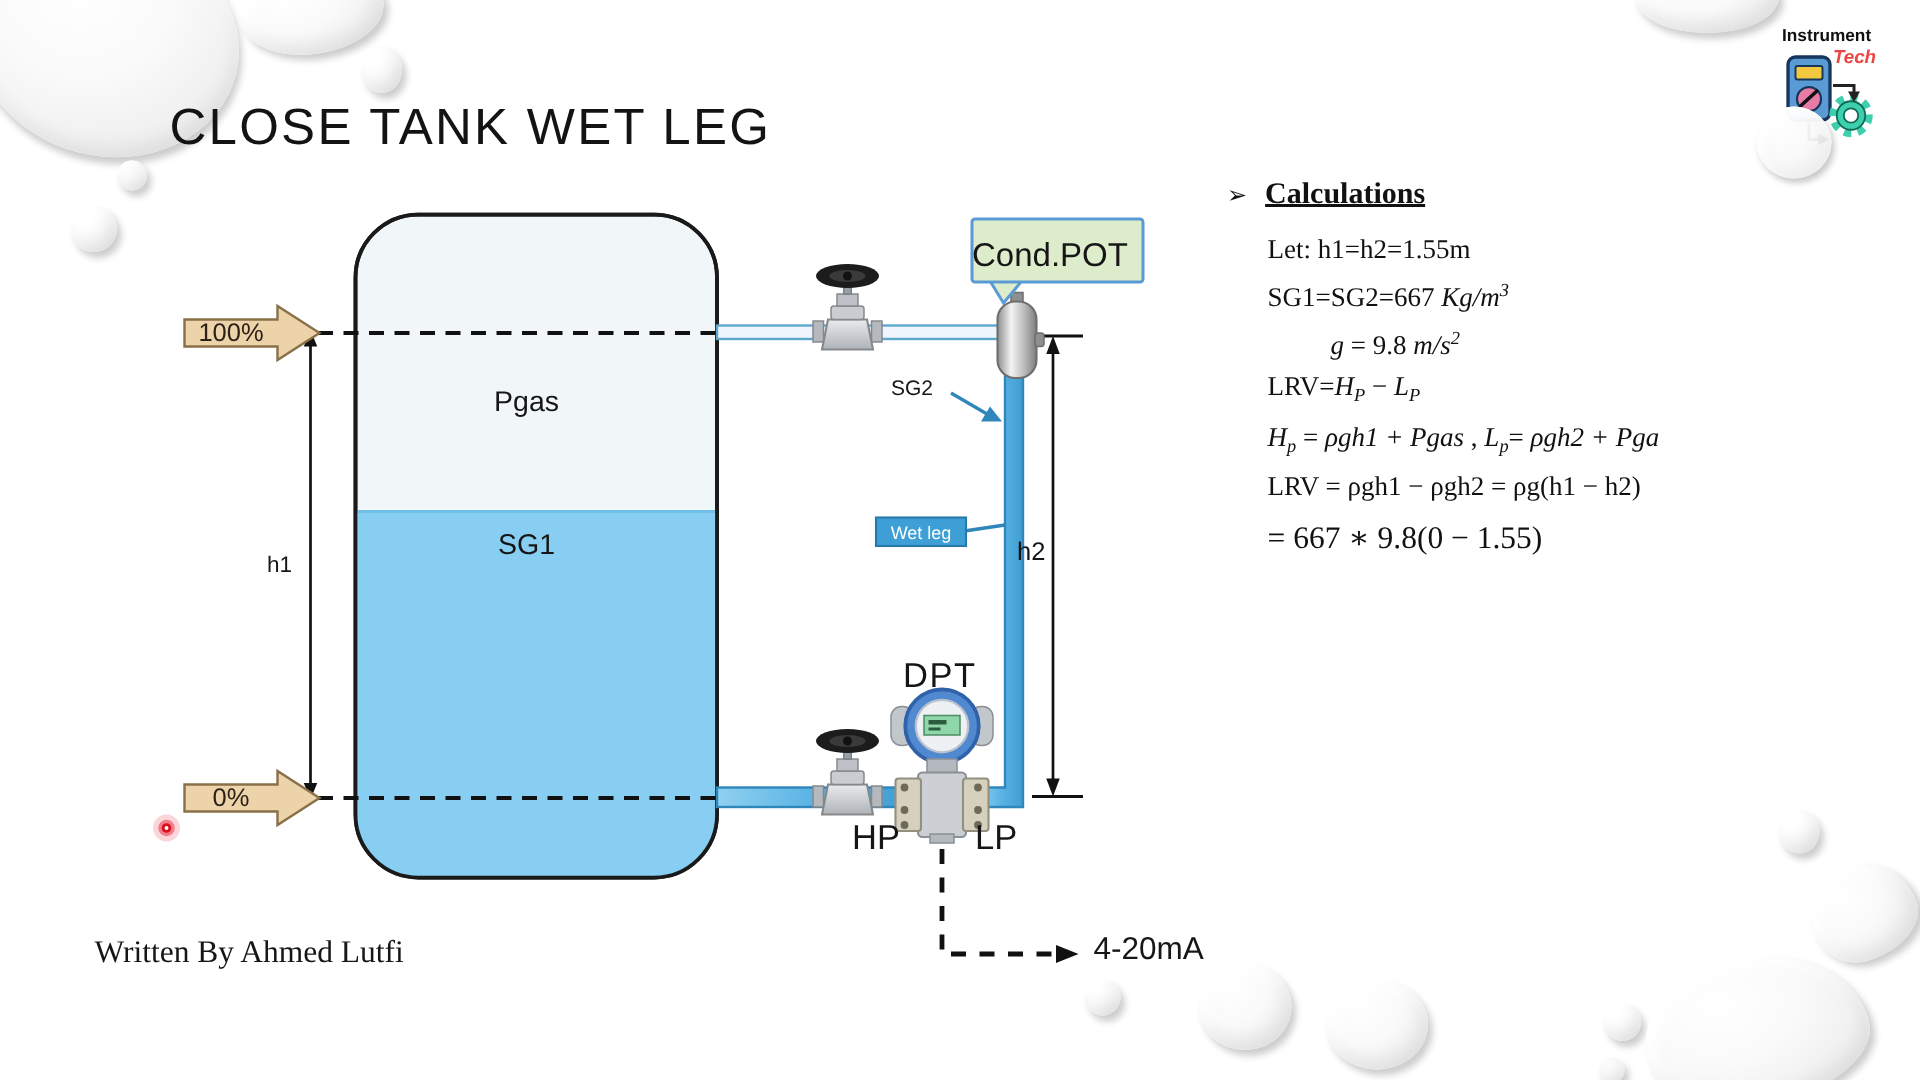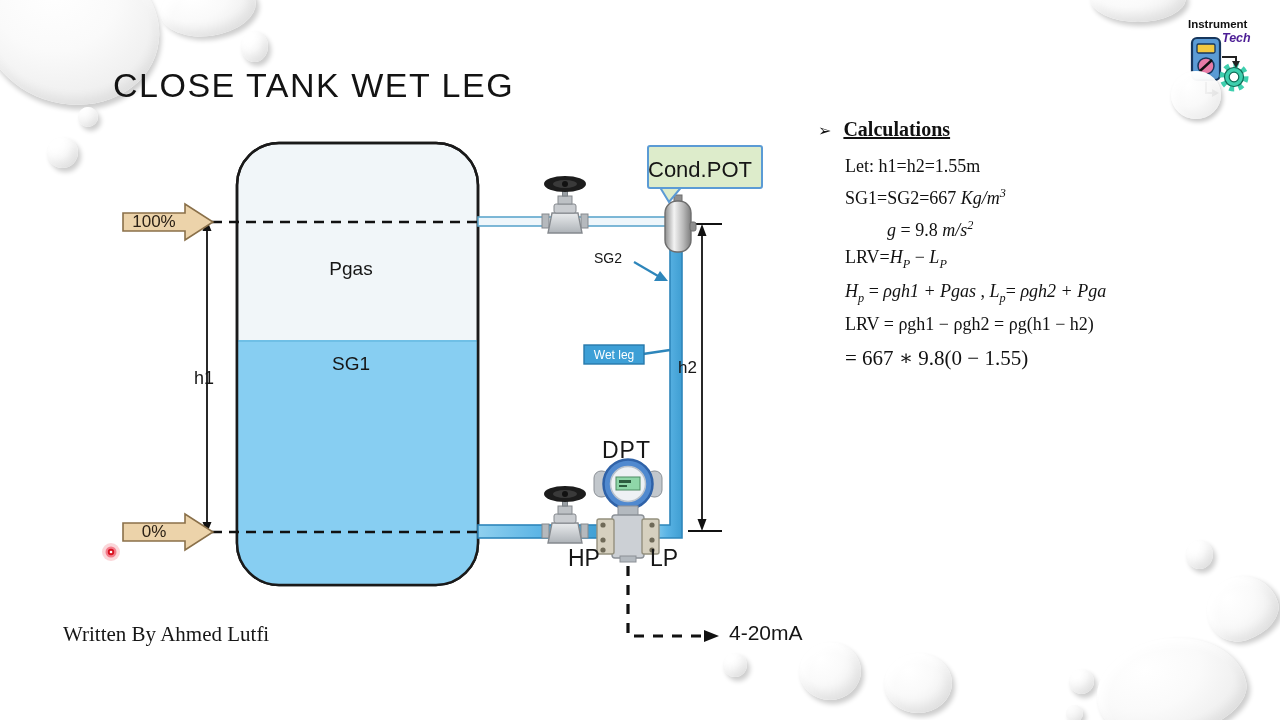--- a/index.html
+++ b/index.html
@@ -30,21 +30,21 @@
   #calc-bullet{font-family:"DejaVu Sans",sans-serif;font-size:16px;}
   #calc-heading{font-size:20px;font-weight:bold;text-decoration:underline;}
   #calc-lines{margin-top:12px;padding-left:27px;font-size:18px;line-height:27px;}
   .calc-line{white-space:nowrap;}
   .calc-line .sub{vertical-align:sub;font-size:0.68em;}
   .calc-line .sup{vertical-align:super;font-size:0.68em;}
   .calc-line.indent{padding-left:42px;}
   .calc-line.result{font-size:21px;margin-top:7px;}
   
   #logo-instrument{font-size:11.5px;font-weight:bold;color:#111;}
-  #logo-tech{font-size:12.5px;font-weight:bold;font-style:italic;color:#4c1d95;}
+  #logo-tech{font-size:12.5px;font-weight:bold;font-style:italic;color:#ef4444;}
   #logo-droplet{
     position:absolute;z-index:3;border-radius:50%;
     background:radial-gradient(ellipse at 35% 28%, rgba(255,255,255,0.97) 0%, rgba(249,249,249,0.95) 45%, rgba(236,236,236,0.92) 75%, rgba(223,223,223,0.9) 100%);
     box-shadow:2px 3px 4px rgba(0,0,0,0.22), inset 4px 5px 8px rgba(255,255,255,0.95);
   }
   svg{position:absolute;left:0;top:0;z-index:1;}
   .wetleg-tag-text{color:#ffffff;font-size:12px;}
 </style>
 </head>
 <body>
@@ -221,21 +221,21 @@
   </g>
 </svg>
 
 <div id="title" class="lbl" style="left:113px;top:66px;">CLOSE TANK WET LEG</div>
 
 <div class="lbl lvl ctr" style="left:123px;top:212px;width:62px;">100%</div>
 <div class="lbl lvl ctr" style="left:123px;top:522px;width:62px;">0%</div>
 
 <div class="lbl ctr" style="left:311px;top:258px;width:80px;font-size:19px;">Pgas</div>
 <div class="lbl ctr" style="left:311px;top:353px;width:80px;font-size:19px;">SG1</div>
-<div class="lbl" style="left:194px;top:368px;font-size:18px;">h1</div>
+<div class="lbl" style="left:178px;top:368px;font-size:15px;">h1</div>
 <div class="lbl" style="left:678px;top:358px;font-size:17px;">h2</div>
 <div class="lbl" style="left:594px;top:250px;font-size:14px;">SG2</div>
 <div class="lbl ctr wetleg-tag-text" style="left:584px;top:348px;width:60px;">Wet leg</div>
 <div class="lbl ctr" style="left:648px;top:157px;width:100px;font-size:22px;">Cond.POT</div>
 <div class="lbl" style="left:602px;top:437px;font-size:23px;letter-spacing:1px;">DPT</div>
 <div class="lbl" style="left:568px;top:545px;font-size:23px;">HP</div>
 <div class="lbl" style="left:650px;top:545px;font-size:23px;">LP</div>
 <div class="lbl" style="left:729px;top:621px;font-size:21px;">4-20mA</div>
 
 <div id="author" class="lbl" style="left:63px;top:622px;">Written By Ahmed Lutfi</div>

